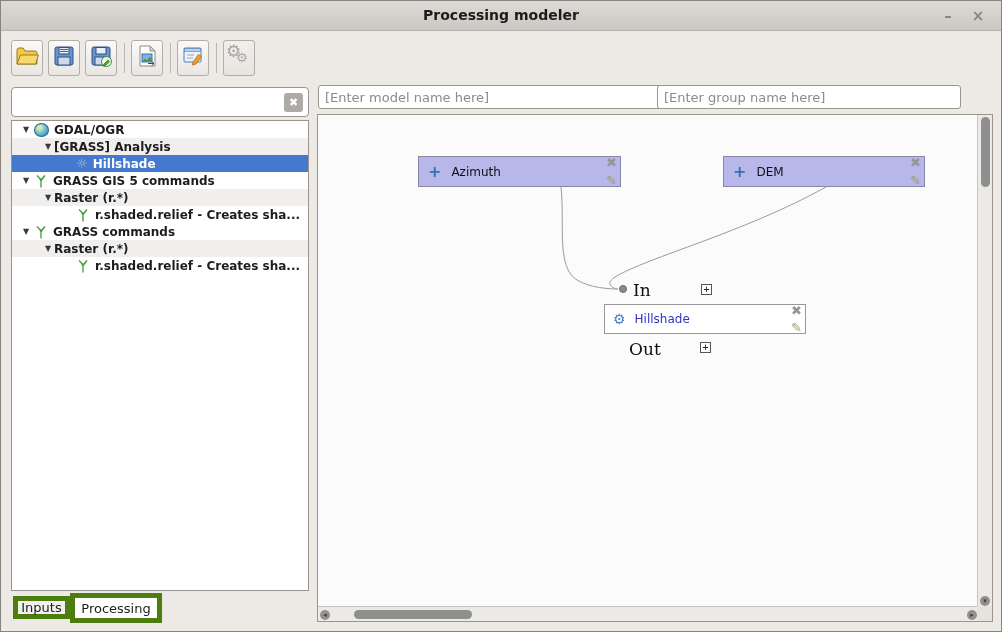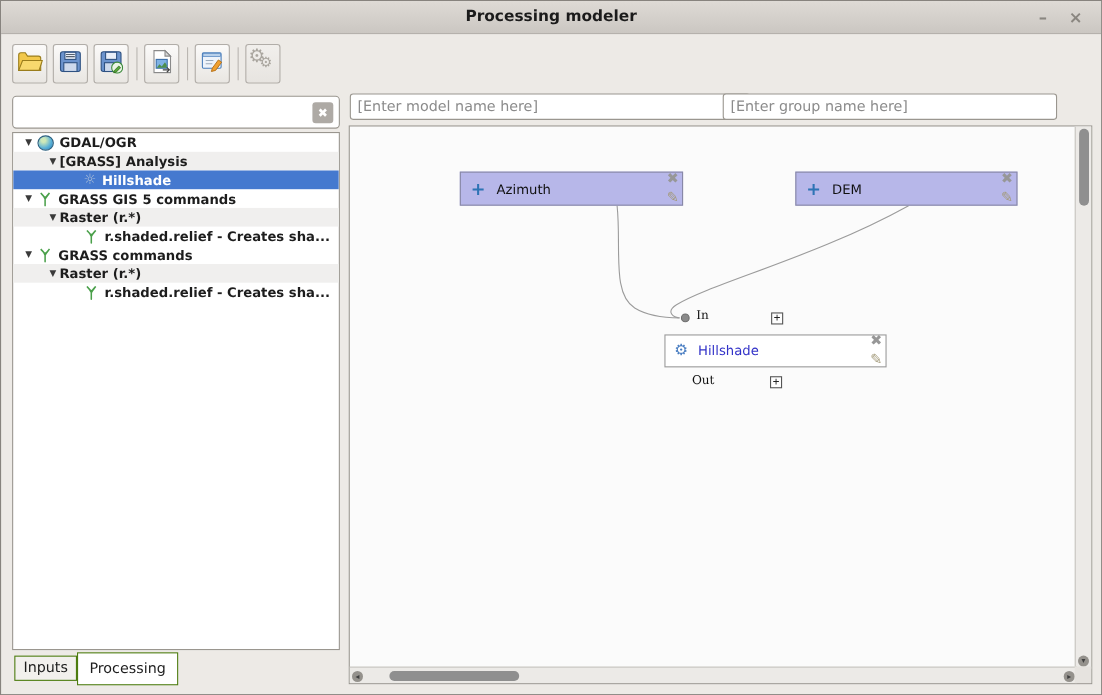--- a/index.html
+++ b/index.html
@@ -61,21 +61,21 @@
   .trow.selected { background:var(--selection); color:#fff; }
   .trow .arrow { font-size:8px; color:#3a3a3a; width:12px; text-align:center; flex:none; }
   .lvl0 { padding-left:8px; } .lvl1 { padding-left:30px; } .lvl2 { padding-left:62px; }
   .ticon { flex:none; margin:0 5px 0 2px; display:inline-flex; align-items:center; }
   .gdalglobe { width:15px; height:14px; border-radius:50%;
     background:radial-gradient(circle at 35% 30%, #cfe9b8 15%, #58b0d8 60%, #2c7fb0); 
     border:1px solid #2b5f7e; }
   .sunicon { color:#a9bdd8; font-size:13px; font-weight:normal; }
   .tlabel { overflow:hidden; text-overflow:ellipsis; }
   
-  .tab { position:absolute; border:1px solid #4d7c0f; background:#fff; color:#1d1d1d;
+  .tab { position:absolute; border:5px solid #4d7c0f; background:#fff; color:#1d1d1d;
          font-size:13px; display:flex; align-items:center; justify-content:center; }
   .tab.inactive { left:12px; top:595px; width:57px; height:23px; background:#f2f0ed; }
   .tab.active   { left:69px; top:592px; width:92px; height:30px; z-index:2; }
   
   .nameinput { position:absolute; top:84px; height:24px; border:1px solid #9a968f;
     border-radius:3px; background:#fff; font-size:13px; color:#333; padding:0 6px;
     font-family:"DejaVu Sans",sans-serif; outline:none; }
   .nameinput::placeholder { color:#8b8b8b; opacity:1; }
   #model-name { left:317px; width:364px; }
   #group-name { left:656px; width:304px; }
@@ -93,21 +93,21 @@
   .node .xdel { position:absolute; right:3px; top:-2px; color:#979797; font-size:13px; font-weight:bold; }
   .node .pencil { position:absolute; right:3px; bottom:-2px; color:#a39a7a; font-size:13px; }
   .node.algo { background:#fff; border:1px solid #999; height:30px; }
   .node.algo .gear { color:#4a7ec2; font-size:14px; margin:0 9px 0 8px; }
   .node.algo .nlabel { color:var(--hillshade-text); }
   #node-azimuth { left:100px; top:41px; width:203px; }
   #node-dem { left:405px; top:41px; width:202px; }
   #node-hillshade { left:286px; top:189px; width:202px; }
   .portdot { position:absolute; left:301px; top:170px; width:8px; height:8px;
     border-radius:50%; background:#8a8a8a; border:1px solid #6e6e6e; }
-  .portlabel { position:absolute; font-family:"DejaVu Serif",serif; font-size:11px; color:#111; }
+  .portlabel { position:absolute; font-family:"DejaVu Serif",serif; font-size:17px; color:#111; }
   #in-label { left:315px; top:165px; }
   #out-label { left:311px; top:224px; }
   .expander { position:absolute; width:11px; height:11px; border:1px solid #555; background:#fdfdfd;
     font-size:10px; line-height:9px; text-align:center; color:#222; font-family:"DejaVu Sans Mono",monospace; }
   #in-expander { left:383px; top:169px; }
   #out-expander { left:382px; top:227px; }
   
   .vtrack { position:absolute; right:0; top:0; width:15px; height:493px;
     background:#eceae7; border-left:1px solid #c8c5c0; }
   .vthumb { position:absolute; left:3px; top:2px; width:9px; height:70px; background:#8f8f8f; border-radius:5px; }

